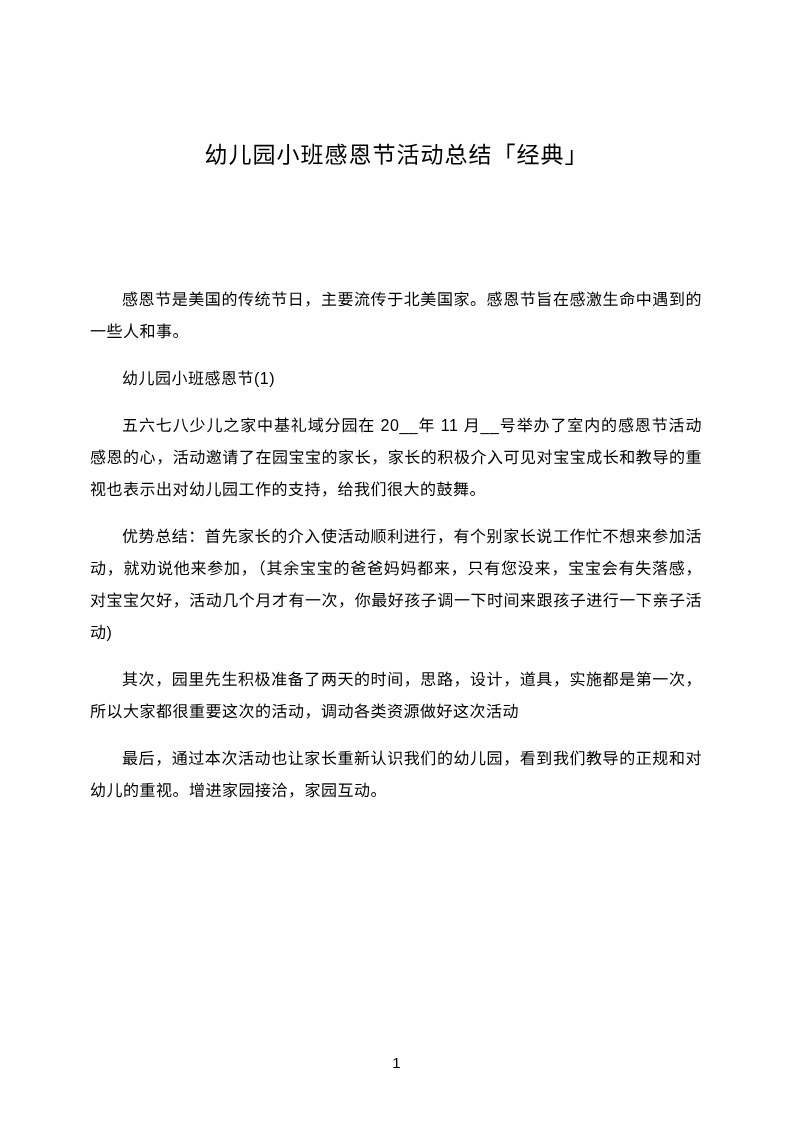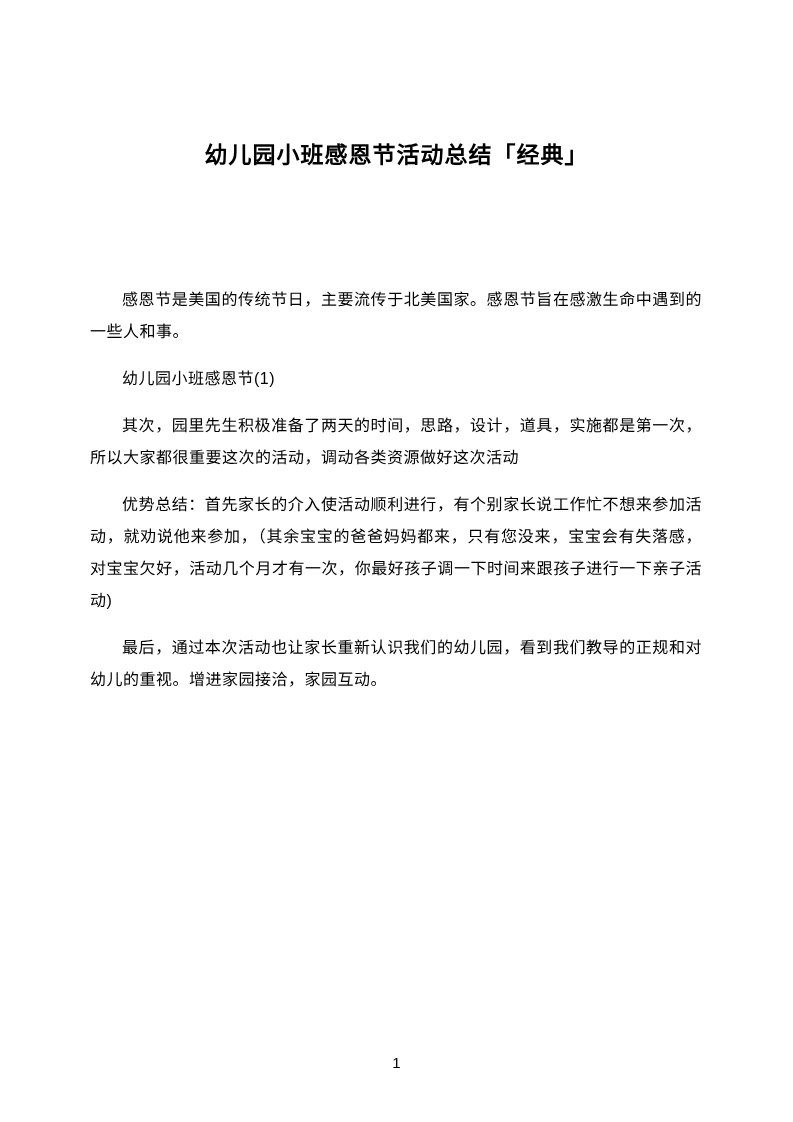--- a/index.html
+++ b/index.html
@@ -15,21 +15,21 @@
     overflow: hidden;
     font-family: "Liberation Sans", "DejaVu Sans", sans-serif;
     color: #000000;
   }
   .doc-title {
     margin: 0;
     padding-top: 138px;
     text-align: center;
     font-size: 23px;
     line-height: 34px;
-    font-weight: 700;
+    font-weight: 400;
     letter-spacing: 1px;
     color: #000000;
   }
   .doc-body {
     width: 612px;
     margin: 112px 0 12px 90px;
   }
   .para {
     margin: 0 0 15px 0;
     font-size: 16px;
@@ -53,19 +53,20 @@
 </style>
 </head>
 <body>
 
 <div class="page">
   <h1 class="doc-title">幼儿园小班感恩节活动总结「经典」</h1>
 
   <div class="doc-body">
     <p class="para">感恩节是美国的传统节日，主要流传于北美国家。感恩节旨在感激生命中遇到的一些人和事。</p>
     <p class="para">幼儿园小班感恩节(1)</p>
+    <p class="para">五六七八少儿之家中基礼域分园在 20__年 11 月__号举办了室内的感恩节活动感恩的心，活动邀请了在园宝宝的家长，家长的积极介入可见对宝宝成长和教导的重视也表示出对幼儿园工作的支持，给我们很大的鼓舞。</p>
+    <p class="para">优势总结：首先家长的介入使活动顺利进行，有个别家长说工作忙不想来参加活动，就劝说他来参加，（其余宝宝的爸爸妈妈都来，只有您没来，宝宝会有失落感，对宝宝欠好，活动几个月才有一次，你最好孩子调一下时间来跟孩子进行一下亲子活动)</p>
     <p class="para">其次，园里先生积极准备了两天的时间，思路，设计，道具，实施都是第一次，所以大家都很重要这次的活动，调动各类资源做好这次活动</p>
-    <p class="para">优势总结：首先家长的介入使活动顺利进行，有个别家长说工作忙不想来参加活动，就劝说他来参加，（其余宝宝的爸爸妈妈都来，只有您没来，宝宝会有失落感，对宝宝欠好，活动几个月才有一次，你最好孩子调一下时间来跟孩子进行一下亲子活动)</p>
     <p class="para">最后，通过本次活动也让家长重新认识我们的幼儿园，看到我们教导的正规和对幼儿的重视。增进家园接洽，家园互动。</p>
   </div>
 
   <div class="page-number">1</div>
 </div>
 
 </body></html>

